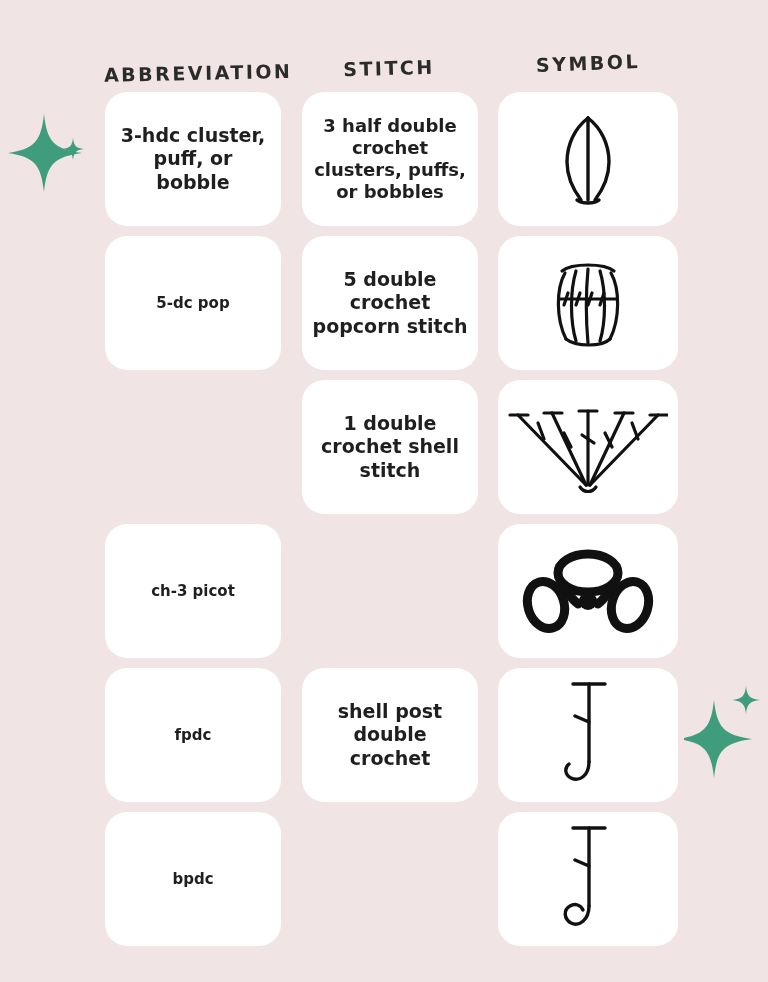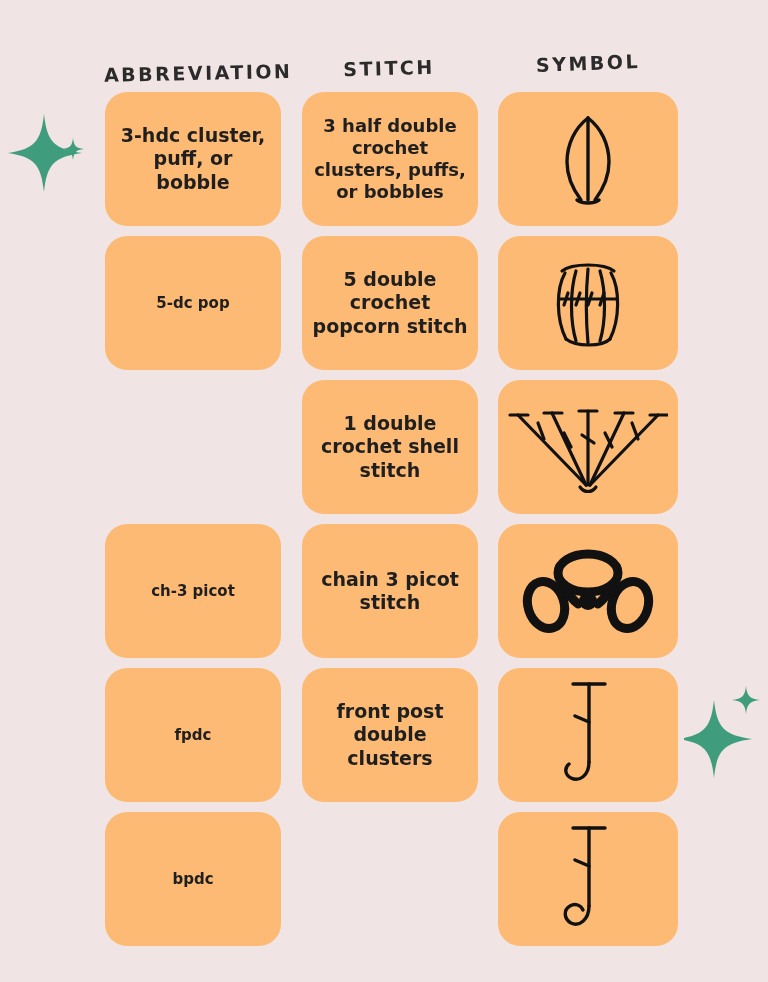--- a/index.html
+++ b/index.html
@@ -50,21 +50,21 @@
     left: 0;
     width: 768px;
   }
   .row {
     position: relative;
     height: 144px;
     margin-bottom: 0px;
   }
   .cell {
     position: absolute;
-    background: #fdba74;
+    background: #ffffff;
     border-radius: 22px;
     box-sizing: border-box;
     display: flex;
     align-items: center;
     justify-content: center;
     text-align: center;
     color: #1f1f1f;
     font-weight: 700;
     line-height: 1.22;
   }
@@ -200,40 +200,39 @@
 
               <path d="M72 94 C76 100, 84 100, 88 94"></path>
             </g>
           </svg>
         </span>
       </div>
     </div>
 
     <div class="row r3">
       <div class="cell abbr">ch-3 picot</div>
-      <div class="cell stitch">chain 3 picot stitch</div>
       <div class="cell symbol">
         <span>
           <svg width="140" height="104" viewBox="0 0 140 104">
             <g fill="none" stroke="#111" stroke-width="9" stroke-linecap="round">
               <ellipse cx="70" cy="34" rx="30" ry="19"></ellipse>
               <ellipse cx="28" cy="66" rx="18" ry="24" transform="rotate(-18 28 66)"></ellipse>
               <ellipse cx="112" cy="66" rx="18" ry="24" transform="rotate(18 112 66)"></ellipse>
               <path d="M46 47 C52 58, 56 62, 60 65"></path>
               <path d="M94 47 C88 58, 84 62, 80 65"></path>
             </g>
             <circle cx="70" cy="62" r="9" fill="#111"></circle>
           </svg>
         </span>
       </div>
     </div>
 
     <div class="row r4">
       <div class="cell abbr">fpdc</div>
-      <div class="cell stitch">front post double clusters</div>
+      <div class="cell stitch">shell post double crochet</div>
       <div class="cell symbol">
         <span>
           <svg width="90" height="118" viewBox="0 0 90 118">
             <g fill="none" stroke="#111" stroke-width="3.4" stroke-linecap="round">
               <path d="M30 8 L62 8"></path>
               <path d="M46 8 L46 86"></path>
               <path d="M32 40 L46 46"></path>
               <path d="M46 86 C46 100, 36 106, 28 102 C22 99, 21 92, 26 88"></path>
             </g>
           </svg>

